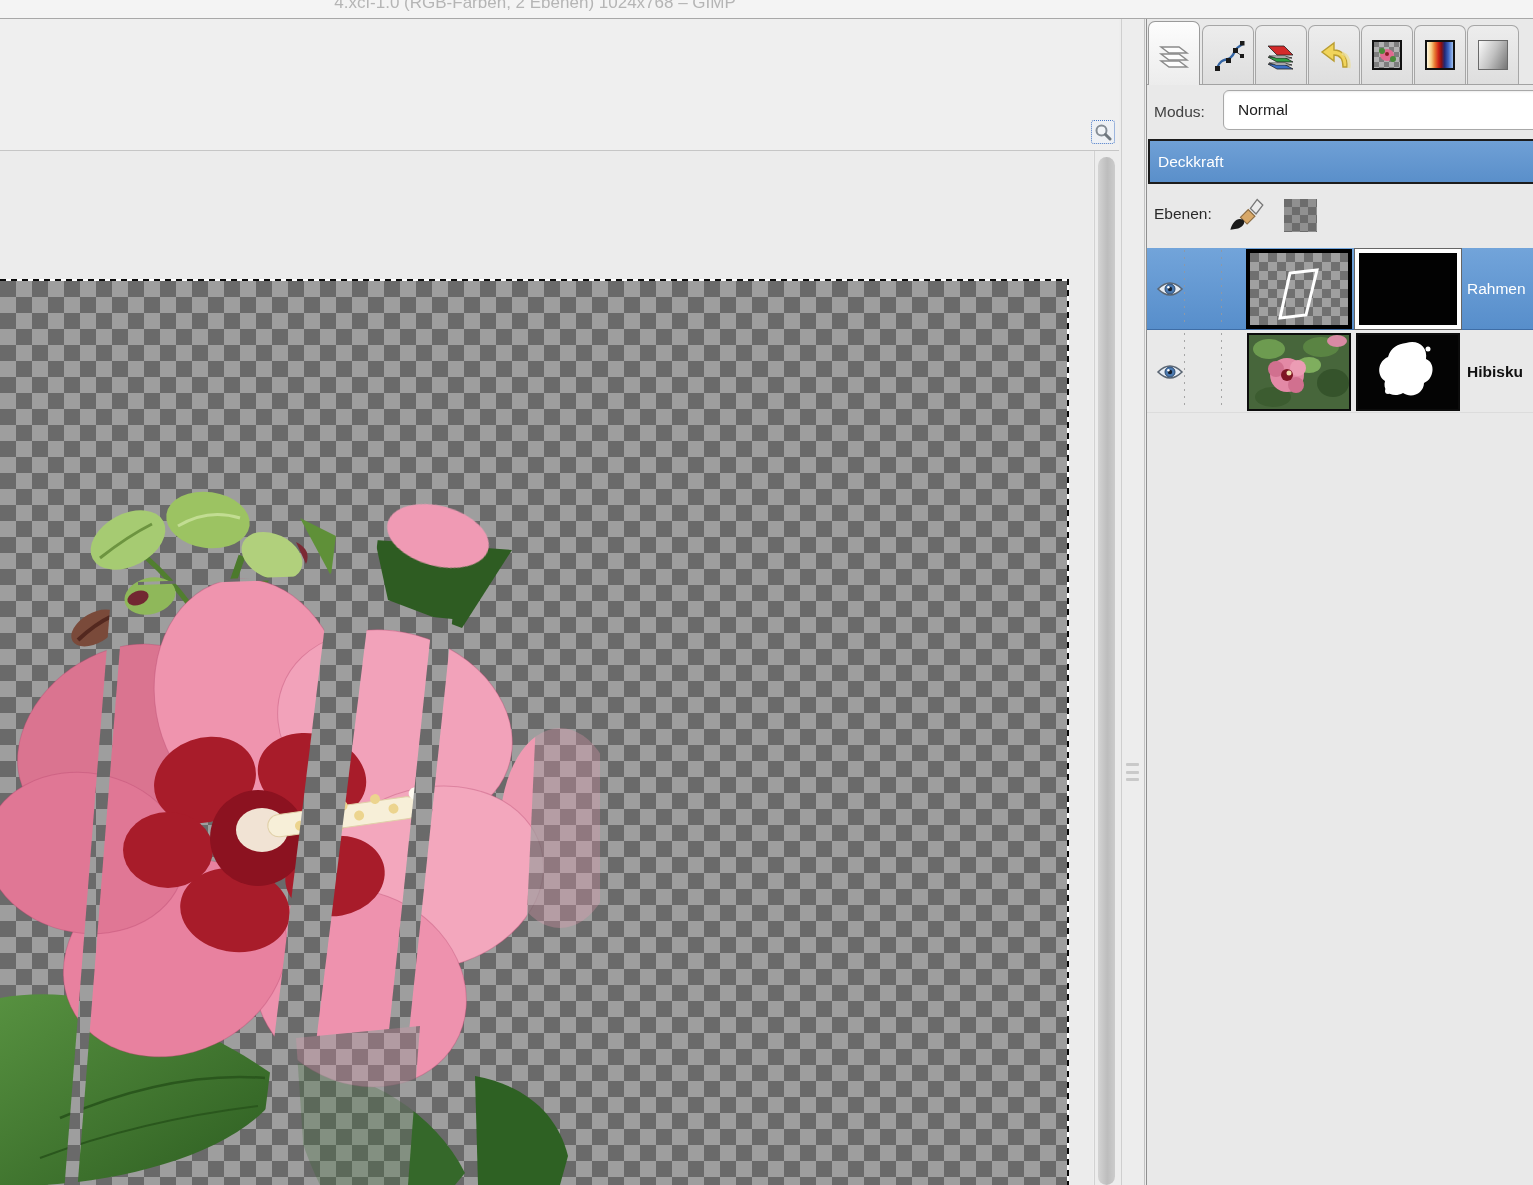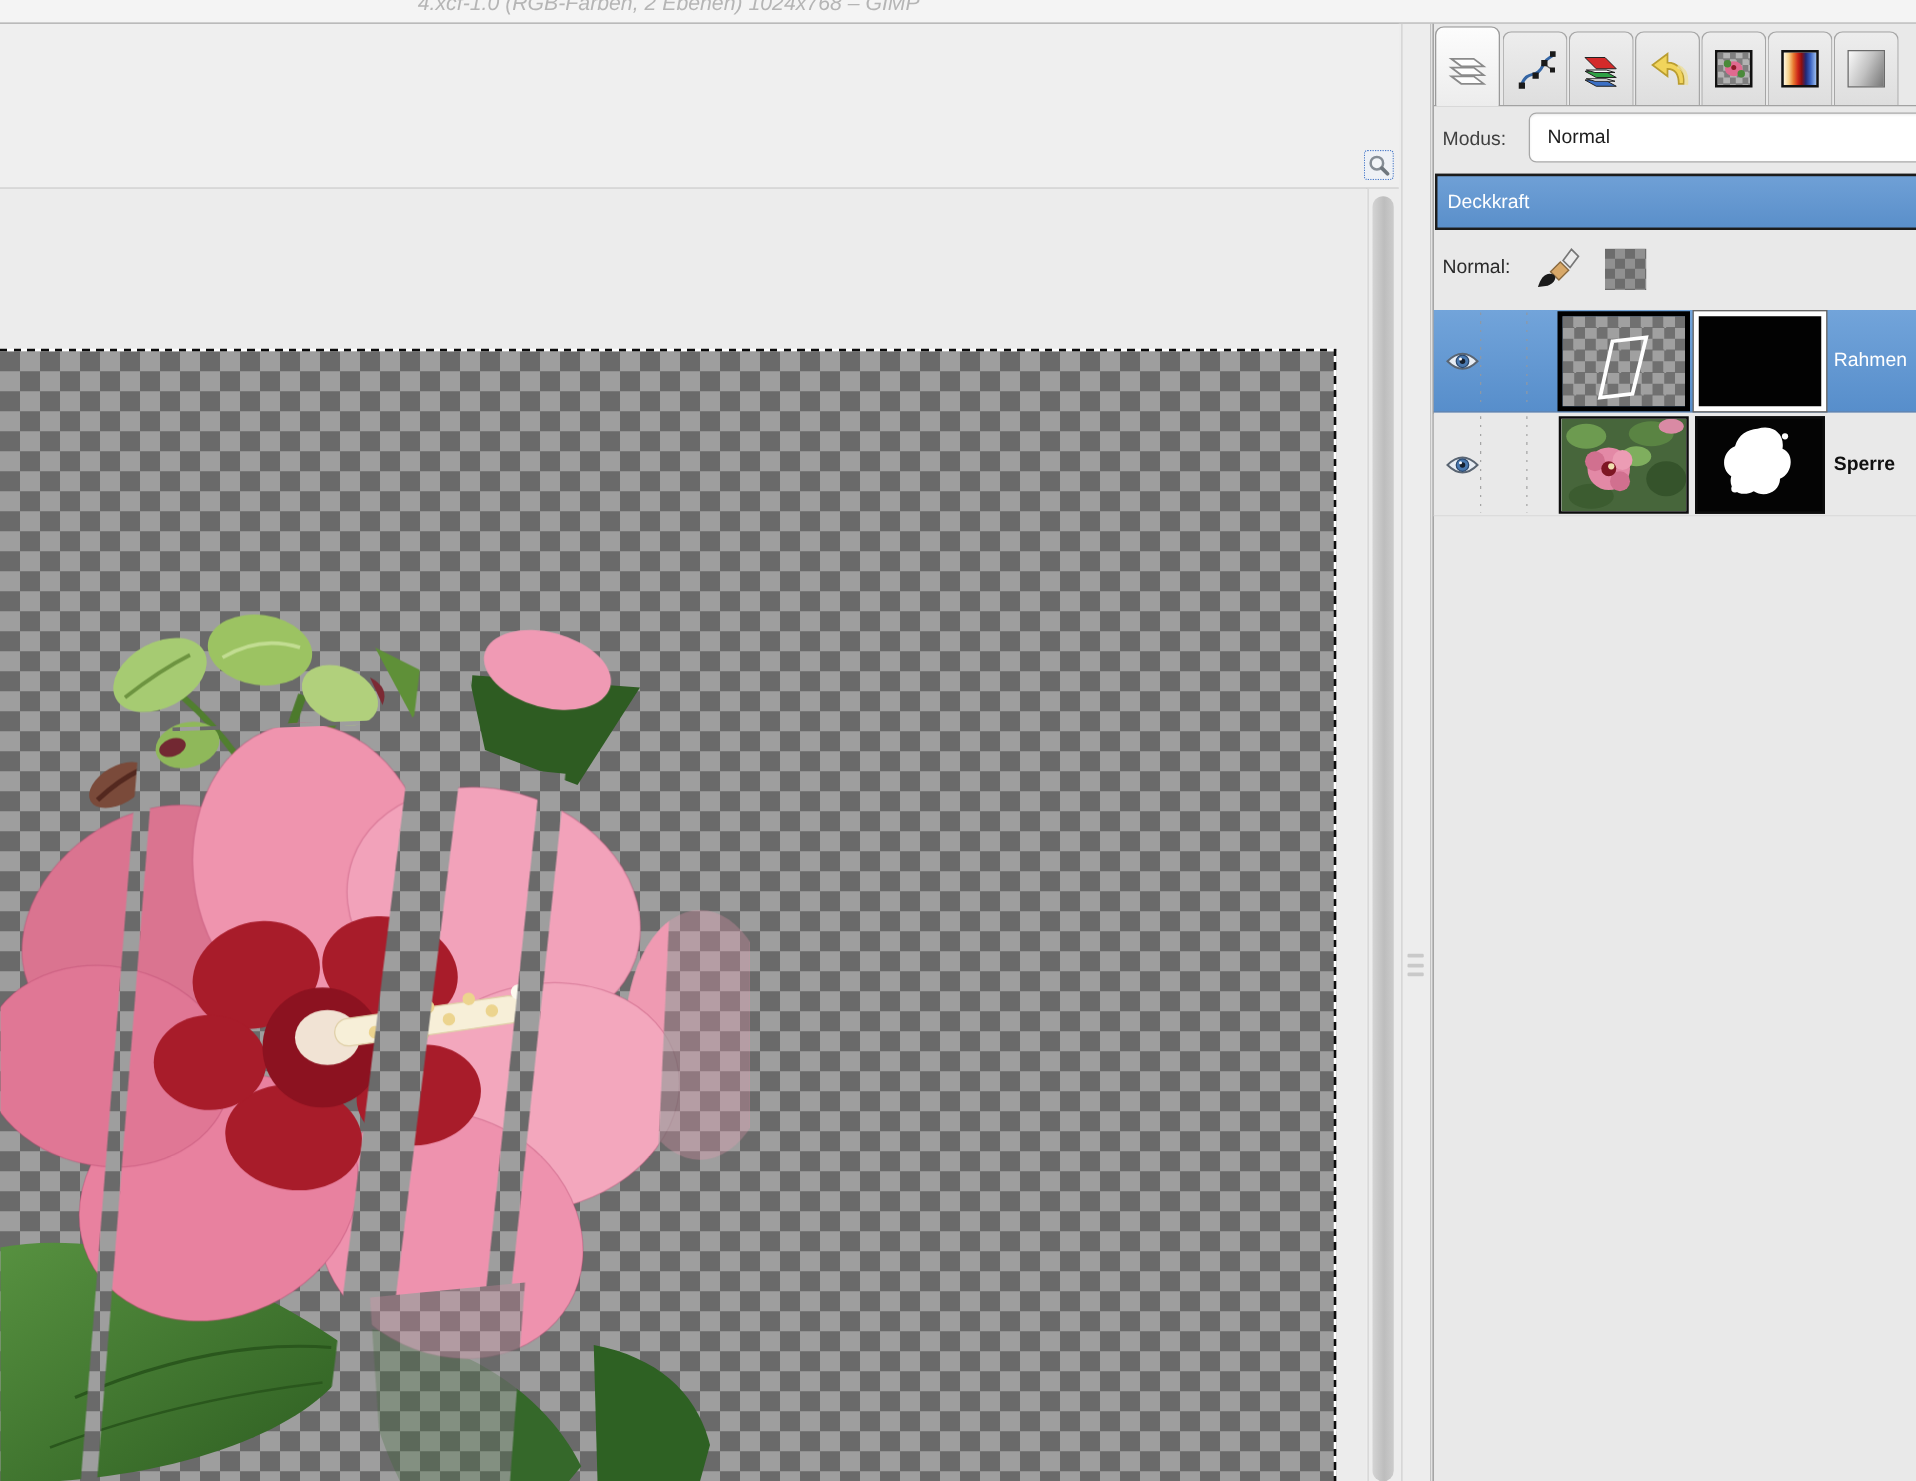--- a/index.html
+++ b/index.html
@@ -1,20 +1,20 @@
 <!DOCTYPE html>
 <html><head>
 <meta charset="utf-8">
 <style>
   html,body{margin:0;padding:0;background:#efefef;}
   *{box-sizing:border-box;font-family:"Liberation Sans",sans-serif;}
   #stage{position:relative;width:1533px;height:1185px;overflow:hidden;background:#efefef;}
 
   
-  .titlebar{position:absolute;left:0;top:0;width:1533px;height:19px;background:#f4f4f4;border-bottom:1px solid #a8a8a8;overflow:hidden;font-style:italic;}
+  .titlebar{position:absolute;left:0;top:0;width:1533px;height:19px;background:#f4f4f4;border-bottom:1px solid #a8a8a8;overflow:hidden;}
   .titlebar span{position:absolute;left:535px;top:-7px;transform:translateX(-50%);font-size:17px;color:#b5b5b5;white-space:nowrap;}
 
   
   .ruler{position:absolute;left:0;top:118px;width:1092px;height:32px;border-bottom:2px solid #1a1a1a;
     background-image:
       repeating-linear-gradient(90deg,#222 0 1px,transparent 1px 32.3px),
       repeating-linear-gradient(90deg,#222 0 2px,transparent 2px 323px);
     background-size:1092px 9px,1092px 26px;
     background-position:4px calc(100% - 0px),38px calc(100% - 0px);
     background-repeat:no-repeat;}
@@ -272,21 +272,21 @@
     </div>
 
     <div class="modus-label">Modus:</div>
     <div class="modus-combo">Normal</div>
 
     <div class="opacity-slider">
       <div class="opacity-fill"></div>
       <div class="opacity-text">Deckkraft</div>
     </div>
 
-    <div class="lock-label">Normal:</div>
+    <div class="lock-label">Ebenen:</div>
     <svg class="lock-brush" viewBox="0 0 34 34">
       <polygon points="21,12 27,4 32,9 26,17" fill="#ececec" stroke="#777" stroke-width="1.2"></polygon>
       <polygon points="12,20 19,13 25,19 18,26" fill="#d8a868" stroke="#8a6a40" stroke-width="1"></polygon>
       <path d="M3,31 C5,24 9,20 14,22 C17,24 15,28 10,30 Z" fill="#1a1a1a"></path>
     </svg>
     <div class="lock-alpha"></div>
 
     <div class="layer-row selected" style="top:229px">
       <svg class="eye-btn" viewBox="0 0 28 18">
         <path d="M2,9 Q14,-3 26,9 Q14,21 2,9 Z" fill="#e7edf4" stroke="#5a6572" stroke-width="1.6"></path>
@@ -331,17 +331,17 @@
           <circle cx="40" cy="38" r="2.5" fill="#f0e0b0"></circle>
         </svg>
       </div>
       <div class="lthumb t-mask2">
         <svg width="100" height="74" viewBox="0 0 100 74">
           <path d="M48,8 C60,4 70,12 68,24 C78,28 76,44 66,48 C66,58 54,64 45,58 C34,64 24,56 27,46 C18,40 20,26 30,22 C33,12 40,9 48,8 Z" fill="#fff"></path>
           <circle cx="30" cy="56" r="3" fill="#fff"></circle>
           <circle cx="70" cy="14" r="2.5" fill="#fff"></circle>
         </svg>
       </div>
-      <div class="lname bold">Sperre</div>
+      <div class="lname bold">Hibisku</div>
     </div>
   </div>
 
 </div>
 
 </body></html>

